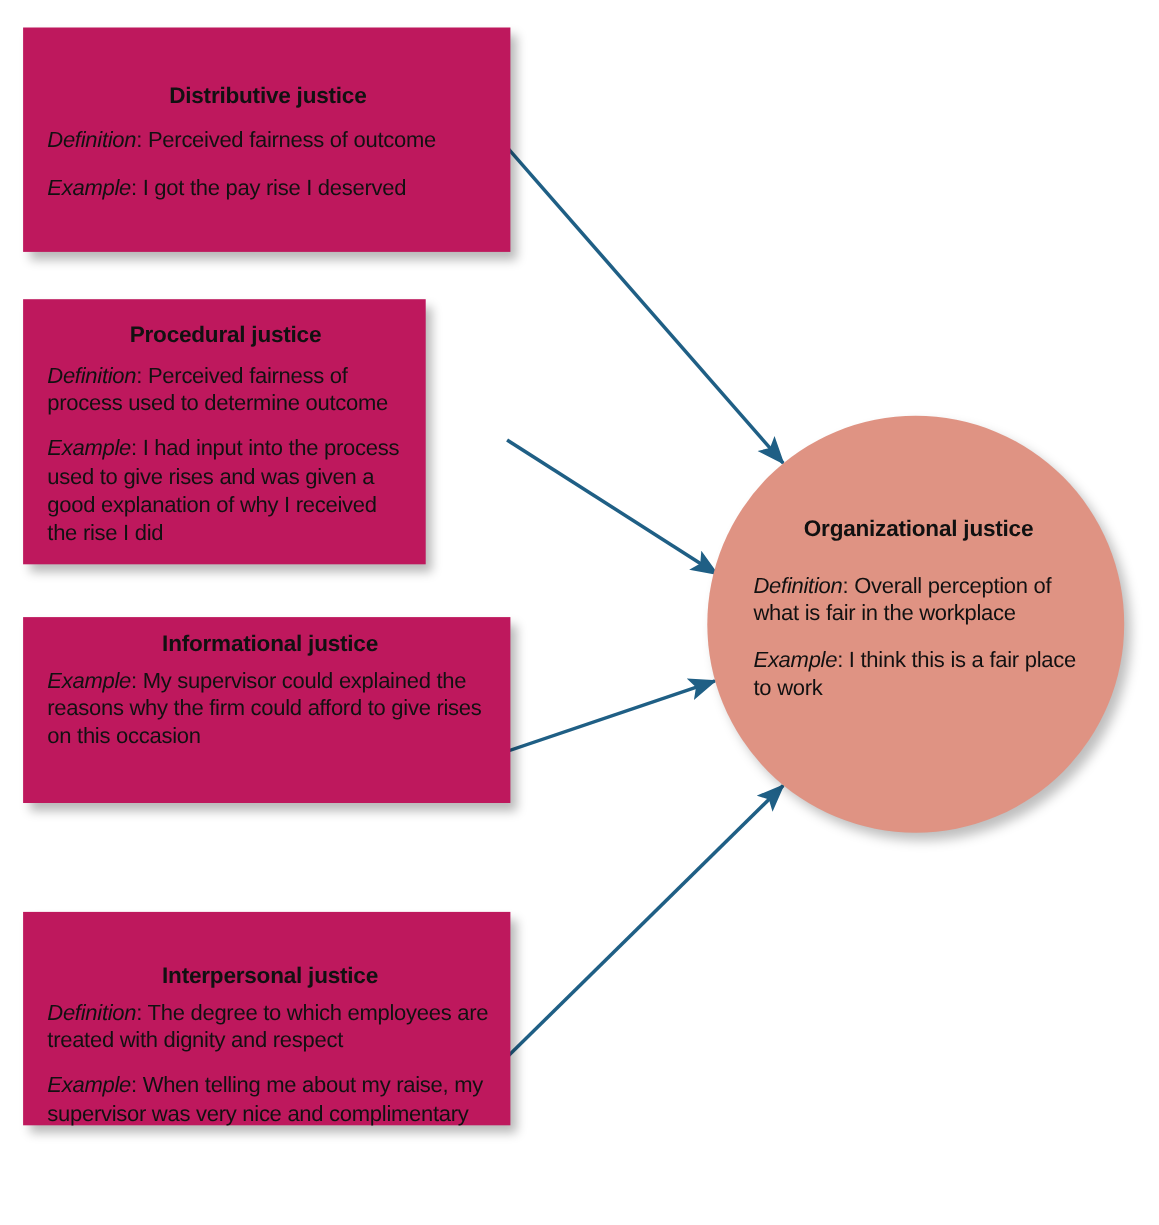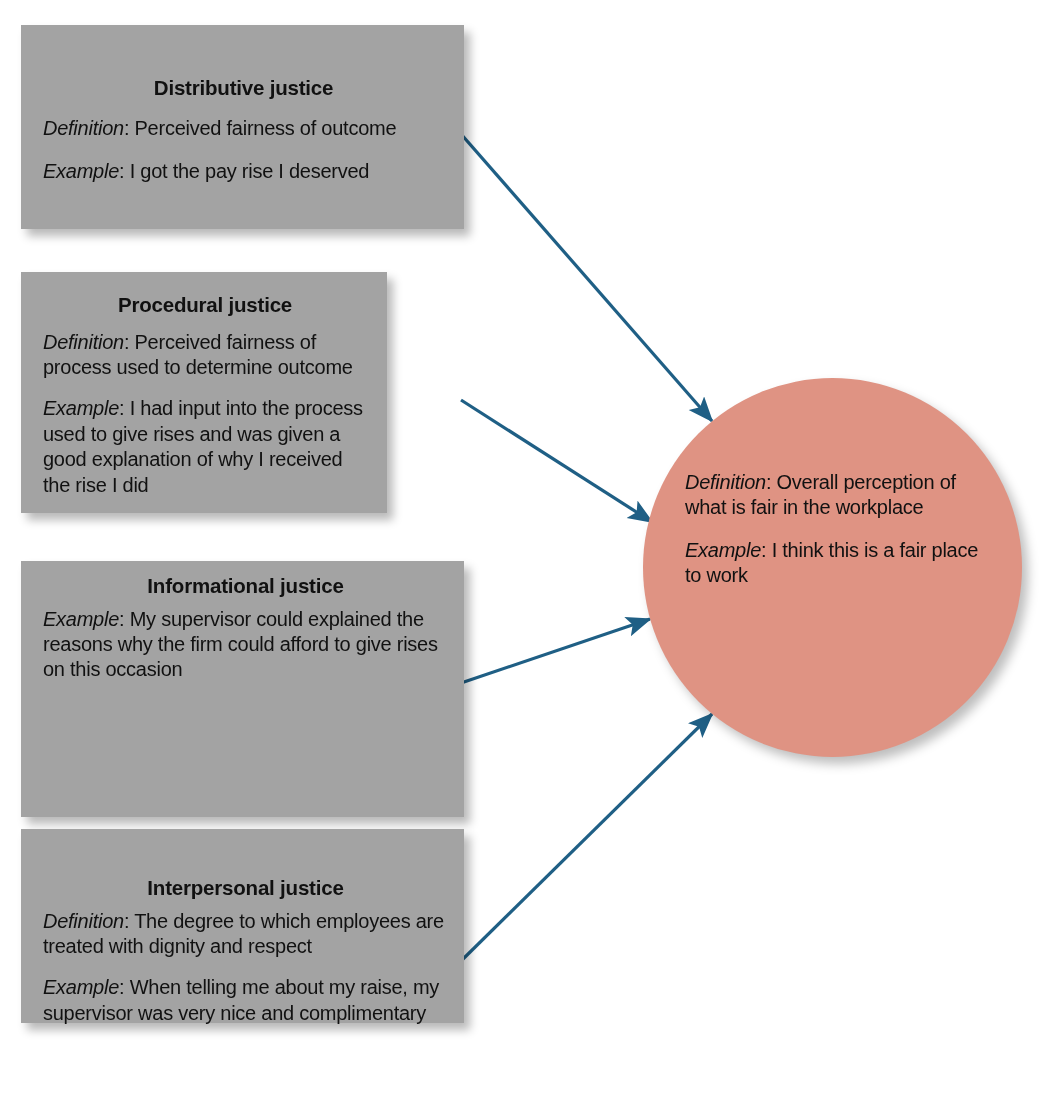--- a/index.html
+++ b/index.html
@@ -24,21 +24,21 @@
   .arrow-layer {
     position: absolute;
     left: 0; top: 0;
     width: 1054px;
     height: 1114px;
     pointer-events: none;
     z-index: 1;
   }
   .card {
     position: absolute;
-    background: #a3a3a3;
+    background: #be185d;
     box-shadow: 6px 7px 9px rgba(0,0,0,0.28);
     box-sizing: border-box;
     z-index: 2;
   }
   .card-title {
     font-weight: bold;
     font-size: 20.5px;
     text-align: center;
     letter-spacing: -0.2px;
     line-height: 1.1;
@@ -60,21 +60,21 @@
   #card-distributive .entry { margin-bottom: 18px; }
 
   #card-procedural {
     left: 21px; top: 272px; width: 366px; height: 241px;
     padding: 22px 20px 0 22px;
   }
   #card-procedural .card-title { margin-bottom: 13px; }
   #card-procedural .entry { margin-bottom: 16px; }
 
   #card-informational {
-    left: 21px; top: 561px; width: 443px; height: 256px;
+    left: 21px; top: 561px; width: 443px; height: 169px;
     padding: 14px 16px 0 22px;
   }
   #card-informational .card-title { margin-bottom: 9px; }
   #card-informational .entry { margin-bottom: 16px; }
 
   #card-interpersonal {
     left: 21px; top: 829px; width: 443px; height: 194px;
     padding: 48px 16px 0 22px;
   }
   #card-interpersonal .card-title { margin-bottom: 9px; }
@@ -139,18 +139,19 @@
   </div>
 
   <div class="card" id="card-interpersonal">
     <div class="card-title">Interpersonal justice</div>
     <div class="entry"><span class="lbl">Definition</span><span>: </span><span>The degree to which employees are treated with dignity and respect</span></div>
     <div class="entry"><span class="lbl">Example</span><span>: </span><span>When telling me about my raise, my supervisor was very nice and complimentary</span></div>
   </div>
 
   <div id="hub-circle">
     <div class="hub-inner">
+      <div class="card-title">Organizational justice</div>
       <div class="entry"><span class="lbl">Definition</span><span>: </span><span>Overall perception of what is fair in the workplace</span></div>
       <div class="entry"><span class="lbl">Example</span><span>: </span><span>I think this is a fair place to work</span></div>
     </div>
   </div>
 
 </div>
 
 </body></html>

